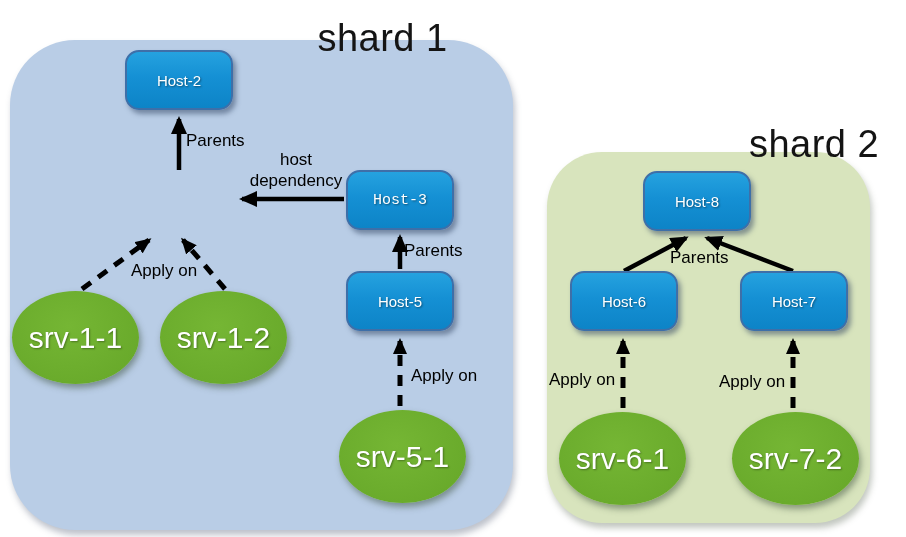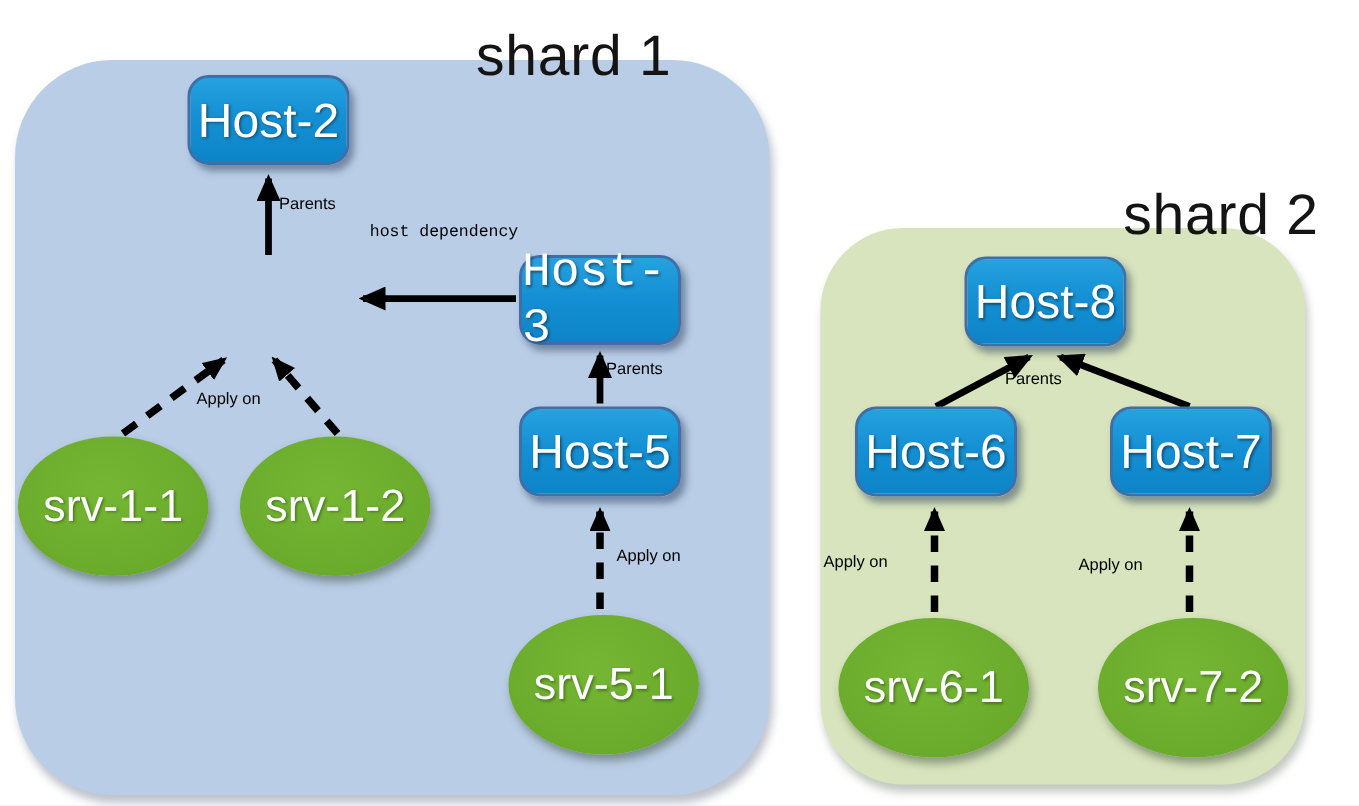--- a/index.html
+++ b/index.html
@@ -16,33 +16,33 @@
     box-shadow:2px 5px 6px rgba(120,130,115,0.45); }
 
   .shard-title { position:absolute; font-size:38px; line-height:1.1;
     color:#141414; text-align:center; letter-spacing:0.5px; }
   .shard1-title { left:300px; top:18px; width:165px; }
   .shard2-title { left:744px; top:124px; width:140px; }
 
   .host { position:absolute; width:108px; height:60px;
     background:linear-gradient(180deg,#25a2df 0%, #1590d4 45%, #0d84c7 100%);
     border:2px solid #3e6fa8; border-radius:14px;
-    color:#ffffff; font-size:32px;
+    color:#ffffff; font-size:15px;
     display:flex; align-items:center; justify-content:center;
     text-shadow:1px 1px 2px rgba(0,0,0,0.45);
     box-shadow:3px 4px 5px rgba(45,65,95,0.5); }
 
   .srv { position:absolute; width:127px; height:93px; border-radius:50%;
     background:radial-gradient(ellipse at 45% 38%, #75b634 0%, #69aa2b 75%);
     color:#ffffff; font-size:30px;
     display:flex; align-items:center; justify-content:center;
     text-shadow:1px 1px 2px rgba(0,0,0,0.35);
     box-shadow:2px 4px 6px rgba(60,80,60,0.5); }
 
-  .edge-label { position:absolute; font-size:11px; color:#000000;
+  .edge-label { position:absolute; font-size:17px; color:#000000;
     line-height:1.25; white-space:nowrap; }
   .edge-label.wrap { white-space:normal; text-align:center; }
 
   svg.arrows { position:absolute; left:0; top:0; width:906px; height:537px;
     pointer-events:none; }
   .solid-edge { stroke:#000000; stroke-width:4.5; fill:none; }
   .dashed-edge { stroke:#000000; stroke-width:5; fill:none;
     stroke-dasharray:11 9; }
 </style>
 </head>
@@ -88,21 +88,21 @@
   <div class="srv" style="left:339px; top:410px;">srv-5-1</div>
 
   <div class="host" style="left:643px; top:171px;">Host-8</div>
   <div class="host" style="left:570px; top:271px;">Host-6</div>
   <div class="host" style="left:740px; top:271px;">Host-7</div>
 
   <div class="srv" style="left:559px; top:412px;">srv-6-1</div>
   <div class="srv" style="left:732px; top:412px;">srv-7-2</div>
 
   <div class="edge-label" style="left:186px; top:130px;">Parents</div>
-  <div class="edge-label wrap" style="left:246px; top:149px; width:100px;font-family:Liberation Mono, monospace;">host dependency</div>
+  <div class="edge-label wrap" style="left:246px; top:149px; width:100px;">host dependency</div>
   <div class="edge-label" style="left:404px; top:240px;">Parents</div>
   <div class="edge-label" style="left:131px; top:260px;">Apply on</div>
   <div class="edge-label" style="left:411px; top:365px;">Apply on</div>
 
   <div class="edge-label" style="left:670px; top:247px;">Parents</div>
   <div class="edge-label" style="left:549px; top:369px;">Apply on</div>
   <div class="edge-label" style="left:719px; top:371px;">Apply on</div>
 
 </div>
 

